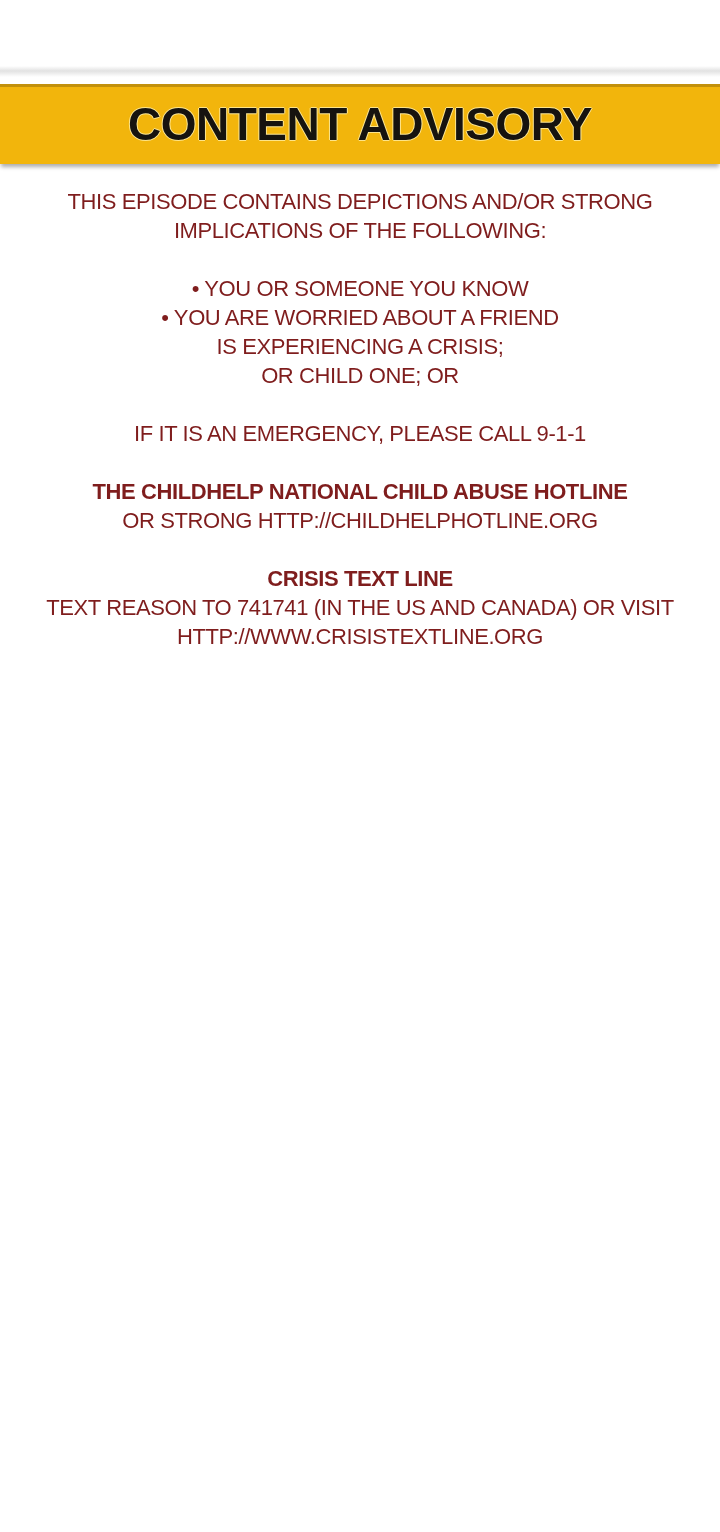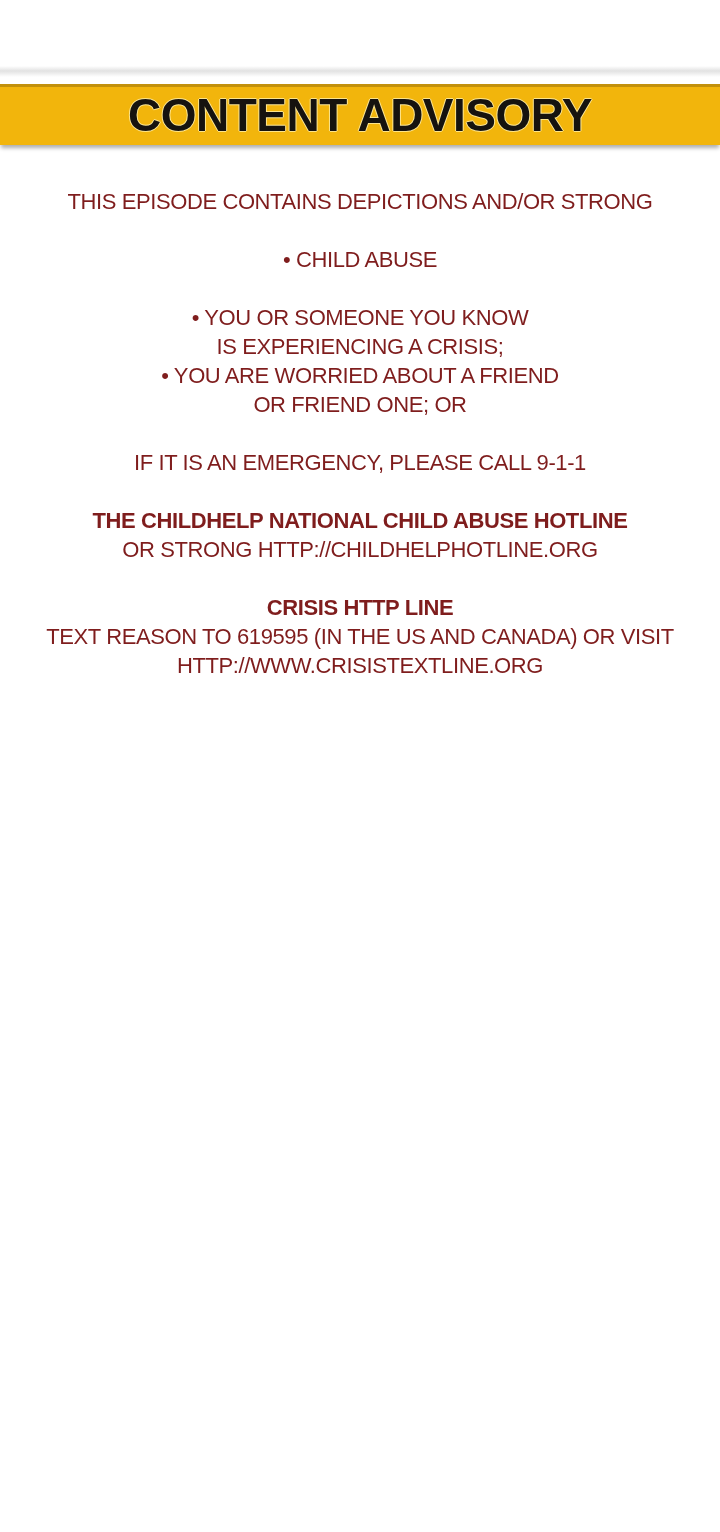--- a/index.html
+++ b/index.html
@@ -25,21 +25,21 @@
     background: linear-gradient(to bottom,
       rgba(110,110,110,0) 0%,
       rgba(110,110,110,0.20) 45%,
       rgba(110,110,110,0) 100%);
   }
   .banner {
     position: absolute;
     top: 84px;
     left: 0;
     width: 100%;
-    height: 61px;
+    height: 80px;
     background: #F2B50C;
     box-shadow: inset 0 3px 0 rgba(94,66,10,0.32),
                 0 4px 4px -1px rgba(0,0,0,0.32);
     display: flex;
     align-items: center;
     justify-content: center;
   }
   .banner-title {
     font-weight: bold;
     font-size: 46px;
@@ -78,43 +78,41 @@
   <div class="divider-shadow"></div>
 
   <div class="banner">
     <div class="banner-title">CONTENT ADVISORY</div>
   </div>
 
   <div class="content">
 
     <div class="para first">
       <div class="text-line">THIS EPISODE CONTAINS DEPICTIONS AND/OR STRONG</div>
+      <div class="text-line">IMPLICATIONS OF THE FOLLOWING:</div>
     </div>
 
-    <div class="para">
-      <div class="text-line">• CHILD ABUSE</div>
-    </div>
 
 
     <div class="para">
       <div class="text-line">• YOU OR SOMEONE YOU KNOW</div>
+      <div class="text-line">• YOU ARE WORRIED ABOUT A FRIEND</div>
       <div class="text-line">IS EXPERIENCING A CRISIS;</div>
-      <div class="text-line">• YOU ARE WORRIED ABOUT A FRIEND</div>
-      <div class="text-line">OR FRIEND ONE; OR</div>
+      <div class="text-line">OR CHILD ONE; OR</div>
     </div>
 
     <div class="para">
       <div class="text-line">IF IT IS AN EMERGENCY, PLEASE CALL 9-1-1</div>
     </div>
 
     <div class="para gap-2x">
       <div class="text-line bold-line">THE CHILDHELP NATIONAL CHILD ABUSE HOTLINE</div>
       <div class="text-line">OR STRONG HTTP://CHILDHELPHOTLINE.ORG</div>
     </div>
 
     <div class="para">
-      <div class="text-line bold-line">CRISIS HTTP LINE</div>
-      <div class="text-line">TEXT REASON TO 619595 (IN THE US AND CANADA) OR VISIT</div>
+      <div class="text-line bold-line">CRISIS TEXT LINE</div>
+      <div class="text-line">TEXT REASON TO 741741 (IN THE US AND CANADA) OR VISIT</div>
       <div class="text-line">HTTP://WWW.CRISISTEXTLINE.ORG</div>
     </div>
 
   </div>
 </div>
 
 </body></html>

